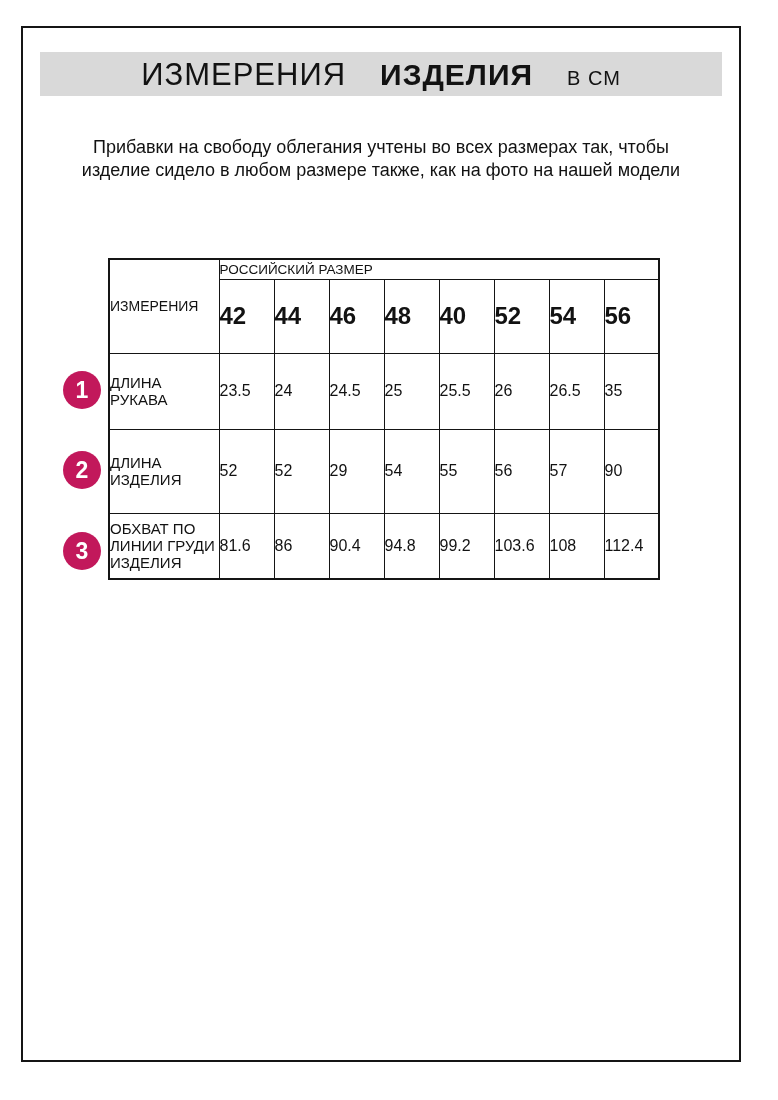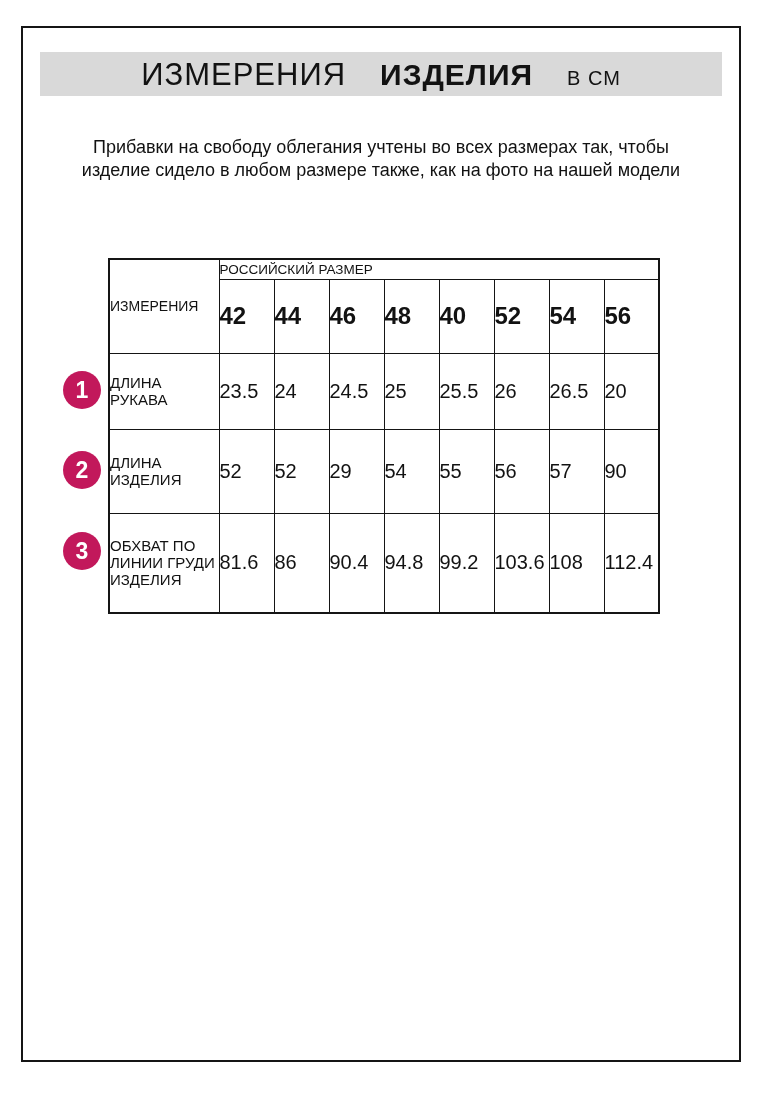--- a/index.html
+++ b/index.html
@@ -82,40 +82,40 @@
   }
   table.size-table td{
     border:1.5px solid var(--border);
     vertical-align:middle;
     overflow:hidden;
   }
   .row-group{height:20px;}
   .row-sizes{height:74px;}
   .row-r1{height:76px;}
   .row-r2{height:84px;}
-  .row-r3{height:100px;}
+  .row-r3{height:66px;}
   td.corner-header{
     font-size:14px;
     font-weight:400;
   }
   td.group-header{
     font-size:13.5px;
     font-weight:400;
   }
   td.size-cell{
     font-size:24px;
     font-weight:700;
   }
   td.row-label{
     font-size:15px;
     line-height:17px;
     white-space:pre-line;
   }
   td.value-cell{
-    font-size:20px;
+    font-size:16px;
     font-weight:400;
   }
   
   .badge{
     position:absolute;
     left:40px;
     width:38px; height:38px;
     border-radius:50%;
     background:var(--badge);
     color:#ffffff;
@@ -182,21 +182,21 @@
       </tr>
       <tr class="row-r1">
         <td class="row-label">ДЛИНА РУКАВА</td>
         <td class="value-cell">23.5</td>
         <td class="value-cell">24</td>
         <td class="value-cell">24.5</td>
         <td class="value-cell">25</td>
         <td class="value-cell">25.5</td>
         <td class="value-cell">26</td>
         <td class="value-cell">26.5</td>
-        <td class="value-cell">20</td>
+        <td class="value-cell">35</td>
       </tr>
       <tr class="row-r2">
         <td class="row-label">ДЛИНА
 ИЗДЕЛИЯ</td>
         <td class="value-cell">52</td>
         <td class="value-cell">52</td>
         <td class="value-cell">29</td>
         <td class="value-cell">54</td>
         <td class="value-cell">55</td>
         <td class="value-cell">56</td>

